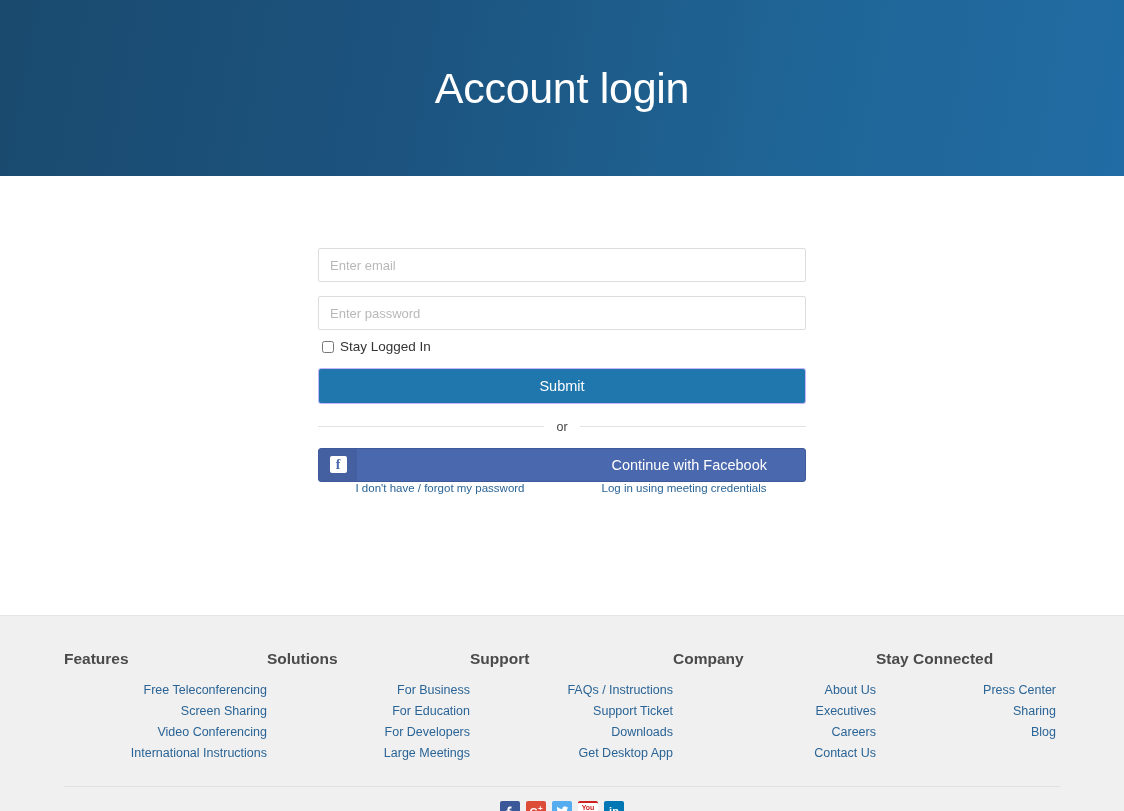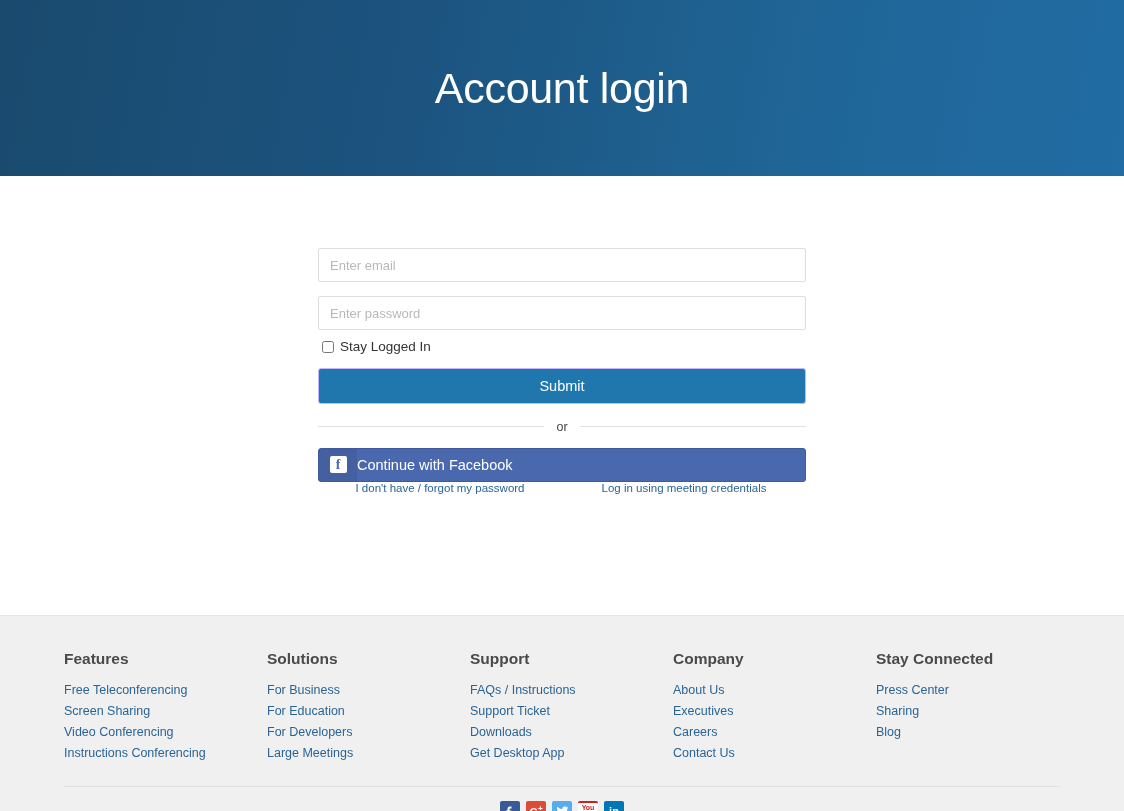--- a/index.html
+++ b/index.html
@@ -77,21 +77,21 @@
     display: flex; align-items: center; justify-content: center;
     background: rgba(0,0,0,0.07);
   }
   .fb-badge .sq {
     width: 17px; height: 17px; background: #fff; border-radius: 2px;
     color: #4a68ad; font-weight: bold; font-size: 14px;
     display:flex; align-items:center; justify-content:center;
     font-family: "Liberation Serif", serif; line-height: 1;
   }
   .fb-label {
-    flex: 1; text-align: left; font-size: 14.5px; padding-right: 38px;
+    flex: 1; text-align: right; font-size: 14.5px; padding-right: 38px;
     font-family: "Liberation Sans", sans-serif;
   }
 
   .link-row {
     display: flex; width: 488px; 
     font-size: 11.5px;
   }
   .link-row a { color: #2a6496; text-decoration: none; }
   .link-left { width: 50%; text-align: center; }
   .link-right { width: 50%; text-align: center; }
@@ -104,21 +104,21 @@
     padding-top: 34px;
   }
   .fcols { display: flex; width: 996px; margin: 0 auto; padding: 0 0 0 0; }
   .fcol { width: 203px; }
   .fcol:last-child { width: 180px; }
   .fcol h4 {
     margin: 0 0 12px 0;
     font-size: 15.5px; font-weight: bold; color: #4a4a4a;
   }
   .fcol ul { list-style: none; margin: 0; padding: 0; }
-  .fcol li { margin-bottom: 3px; }
+  .fcol li { margin-bottom: 3px; text-align: right; }
   .fcol a { color: #2a6496; text-decoration: none; font-size: 12.5px; line-height: 16px; }
 
   .fdivider { width: 996px; margin: 22px auto 0 auto; height: 1px; background: #e0e0e0; }
 
   .social {
     display: flex; justify-content: center; gap: 6px; margin-top: 14px;
   }
   .sicon {
     width: 20px; height: 20px; border-radius: 2px;
     display: flex; align-items: center; justify-content: center;
@@ -176,21 +176,21 @@
   </div>
 
   <div class="footer">
     <div class="fcols" id="footer-cols">
         <div class="fcol">
           <h4>Features</h4>
           <ul>
             <li><a href="#">Free Teleconferencing</a></li>
             <li><a href="#">Screen Sharing</a></li>
             <li><a href="#">Video Conferencing</a></li>
-            <li><a href="#">Instructions Conferencing</a></li>
+            <li><a href="#">International Instructions</a></li>
           </ul>
         </div>
         <div class="fcol">
           <h4>Solutions</h4>
           <ul>
             <li><a href="#">For Business</a></li>
             <li><a href="#">For Education</a></li>
             <li><a href="#">For Developers</a></li>
             <li><a href="#">Large Meetings</a></li>
           </ul>

